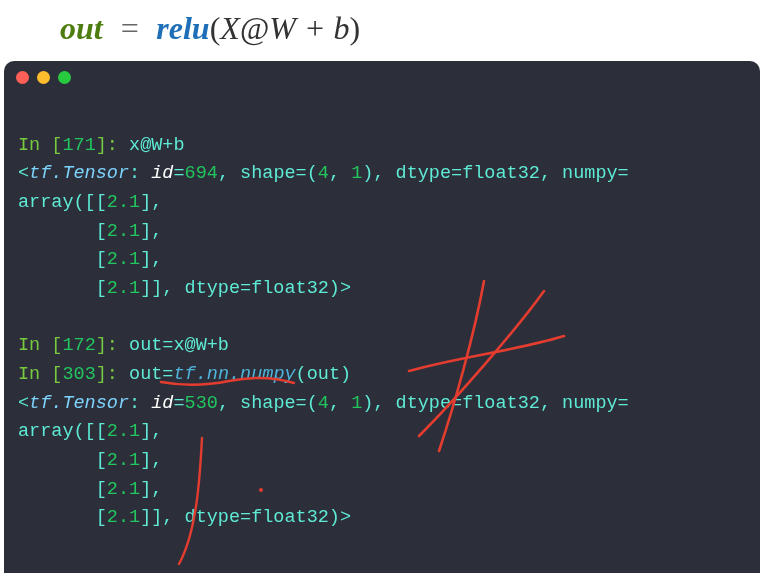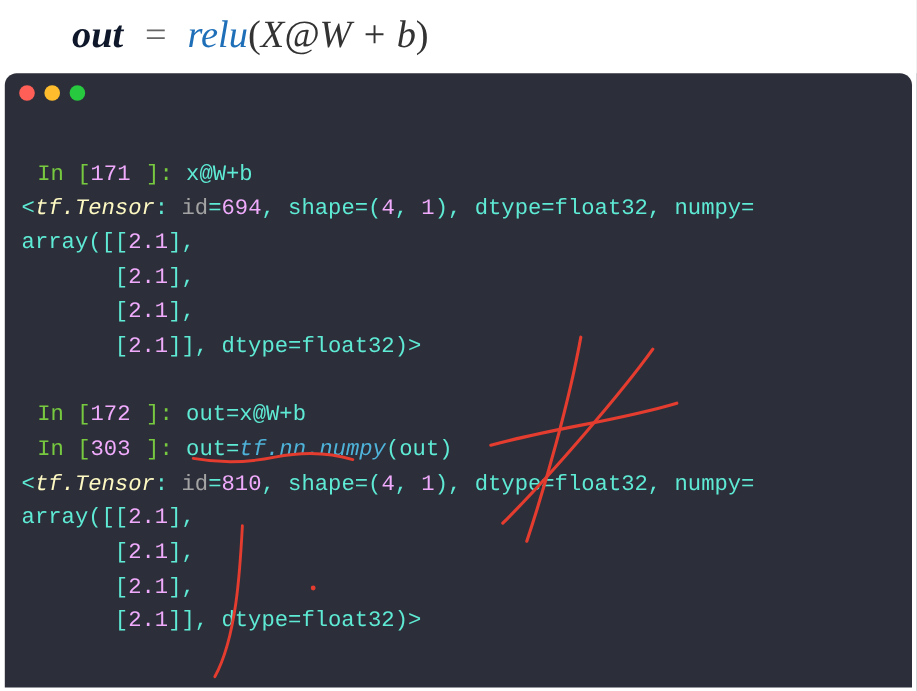--- a/index.html
+++ b/index.html
@@ -10,23 +10,23 @@
     background: #ffffff;
     overflow: hidden;
   }
   .formula-bar {
     background: #ffffff;
     padding: 10px 60px 14px 60px;
     font-size: 32px;
     font-style: italic;
     font-family: 'Cambria Math', Georgia, serif;
   }
-  .formula-bar .out { color: #0f172a; font-weight: bold; }
+  .formula-bar .out { color: #4d7c0f; font-weight: bold; }
   .formula-bar .eq { color: #666; font-weight: normal; padding: 0 8px; }
-  .formula-bar .relu { color: #1e6fb8; font-weight: normal; margin-top: 40px; }
+  .formula-bar .relu { color: #1e6fb8; font-weight: bold; margin-top: 40px; }
   .formula-bar .paren { color: #333; font-style: normal; }
   .formula-bar .expr { color: #333; font-style: italic; }
   .formula-bar .plus { color: #333; padding: 0 8px; }
 
   .terminal {
     background: #2c2f3a;
     width: 756px;
     margin: 0 4px;
     border-radius: 10px 10px 0 0;
     height: 512px;
@@ -51,24 +51,24 @@
   .dot-yellow { background: #ffbd2e; }
   .dot-green { background: #27c93f; }
 
   .term-body {
     position: absolute;
     top: 42px;
     left: 14px;
     right: 10px;
     white-space: pre;
   }
-  .tok-in { color: #77c93f; margin-left: 13px; }
-  .tok-num { color: #f0abfc; }
-  .tok-type { color: #fef9c3; font-style: italic; }
-  .tok-id { color: #a3a3a3; }
+  .tok-in { color: #77c93f; }
+  .tok-num { color: #22c55e; }
+  .tok-type { color: #7dd3fc; font-style: italic; }
+  .tok-id { color: #ffffff; font-style: italic; }
   .tok-white { color: #5eead4; }
   .tok-func { color: #4fb3d9; font-style: italic; }
   svg.scribble { position:absolute; pointer-events:none; }
 </style>
 </head>
 <body>
 
 <div class="formula-bar">
   <span class="out">out</span>
   <span class="eq">=</span>
@@ -85,21 +85,21 @@
   <div class="term-body">
 <span class="tok-in">In [</span><span class="tok-num">171</span><span class="tok-in">]: </span><span class="tok-white">x@W+b</span>
 <span class="tok-white">&lt;</span><span class="tok-type">tf.Tensor</span><span class="tok-white">: </span><span class="tok-id">id</span><span class="tok-white">=</span><span class="tok-num">694</span><span class="tok-white">, shape=(</span><span class="tok-num">4</span><span class="tok-white">, </span><span class="tok-num">1</span><span class="tok-white">), dtype=float32, numpy=</span>
 <span class="tok-white">array([[</span><span class="tok-num">2.1</span><span class="tok-white">],</span>
 <span class="tok-white">       [</span><span class="tok-num">2.1</span><span class="tok-white">],</span>
 <span class="tok-white">       [</span><span class="tok-num">2.1</span><span class="tok-white">],</span>
 <span class="tok-white">       [</span><span class="tok-num">2.1</span><span class="tok-white">]], dtype=float32)&gt;</span>
 <span></span>
 <span class="tok-in">In [</span><span class="tok-num">172</span><span class="tok-in">]: </span><span class="tok-white">out=x@W+b</span>
 <span class="tok-in">In [</span><span class="tok-num">303</span><span class="tok-in">]: </span><span class="tok-white">out=</span><span class="tok-func">tf.nn.numpy</span><span class="tok-white">(out)</span>
-<span class="tok-white">&lt;</span><span class="tok-type">tf.Tensor</span><span class="tok-white">: </span><span class="tok-id">id</span><span class="tok-white">=</span><span class="tok-num">810</span><span class="tok-white">, shape=(</span><span class="tok-num">4</span><span class="tok-white">, </span><span class="tok-num">1</span><span class="tok-white">), dtype=float32, numpy=</span>
+<span class="tok-white">&lt;</span><span class="tok-type">tf.Tensor</span><span class="tok-white">: </span><span class="tok-id">id</span><span class="tok-white">=</span><span class="tok-num">530</span><span class="tok-white">, shape=(</span><span class="tok-num">4</span><span class="tok-white">, </span><span class="tok-num">1</span><span class="tok-white">), dtype=float32, numpy=</span>
 <span class="tok-white">array([[</span><span class="tok-num">2.1</span><span class="tok-white">],</span>
 <span class="tok-white">       [</span><span class="tok-num">2.1</span><span class="tok-white">],</span>
 <span class="tok-white">       [</span><span class="tok-num">2.1</span><span class="tok-white">],</span>
 <span class="tok-white">       [</span><span class="tok-num">2.1</span><span class="tok-white">]], dtype=float32)&gt;</span>
 </div>
 
   <svg class="scribble" style="left:155px; top:315px;" width="140" height="14">
     <path d="M2 6 Q 35 12, 70 5 T 135 7" stroke="#e43c2f" stroke-width="2.4" fill="none" stroke-linecap="round"></path>
   </svg>
 

